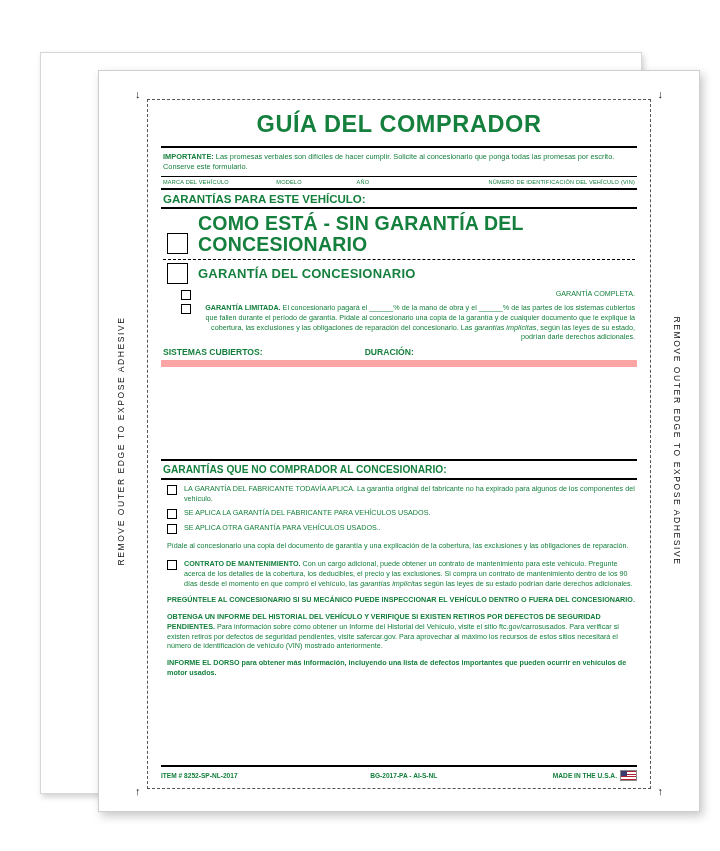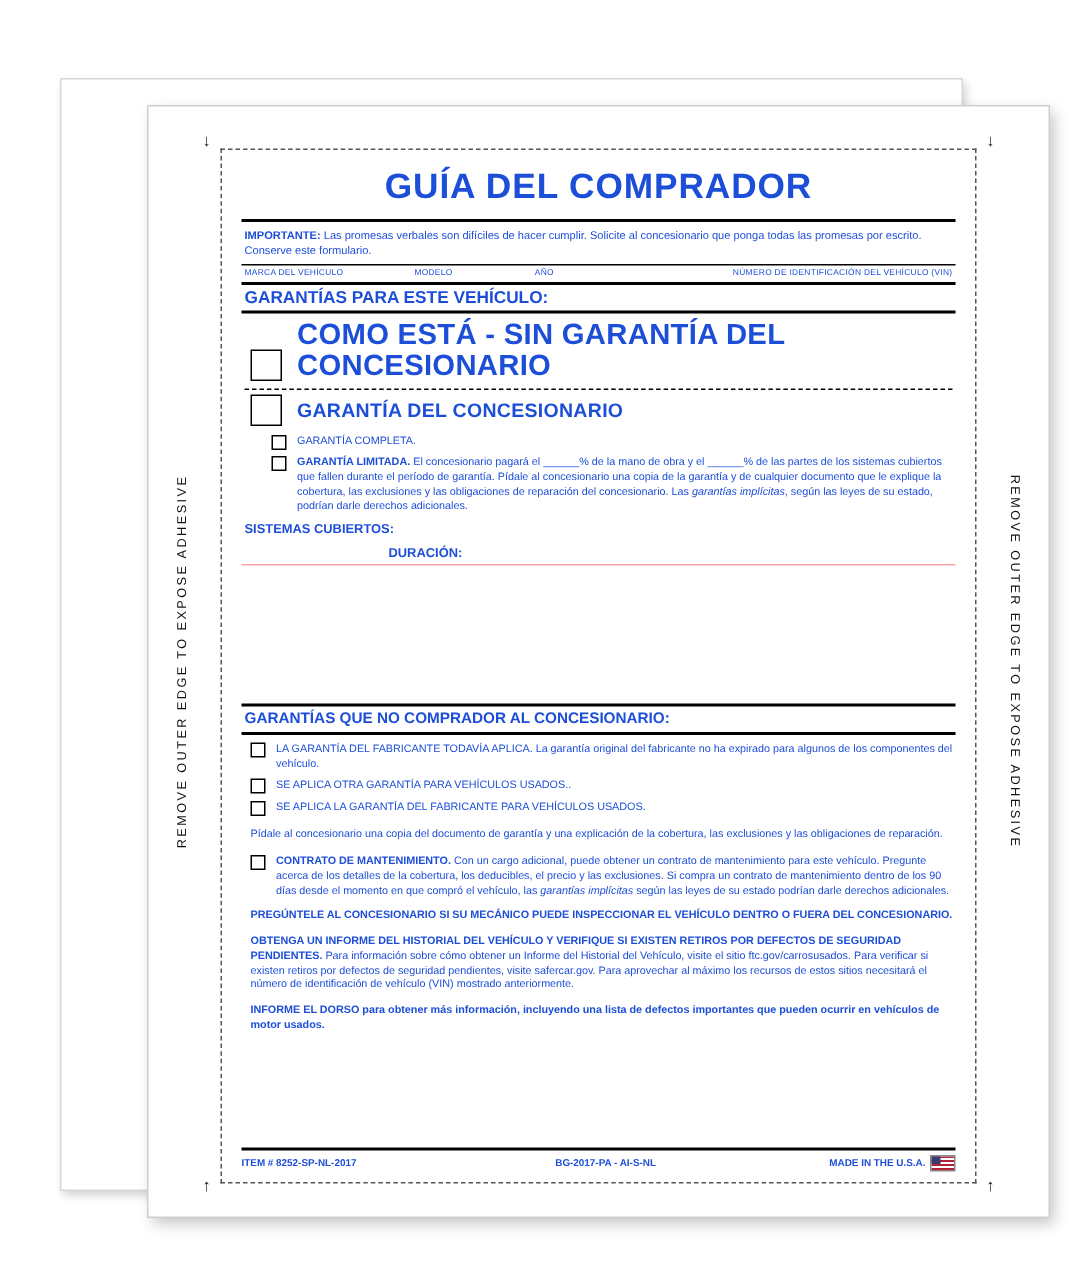--- a/index.html
+++ b/index.html
@@ -61,21 +61,21 @@
   .arrow{position:absolute;font-size:11px;color:#111;line-height:1;}
   .arr-tl{left:36px;top:18px;}
   .arr-tr{right:36px;top:18px;}
   .arr-bl{left:36px;bottom:14px;}
   .arr-br{right:36px;bottom:14px;}
 
   
   .content{
     position:absolute;
     left:62px;right:62px;top:40px;bottom:30px;
-    color:#1d4ed8;
+    color:#15803d;
   }
 
   h1.title{
     margin:0 0 8px 0;
     text-align:center;
     font-size:23.5px;
     font-weight:bold;
     letter-spacing:0.6px;
   }
 
@@ -159,31 +159,30 @@
   }
 
   .sub-item{
     display:flex;
     gap:7px;
     align-items:flex-start;
     font-size:7.2px;
     line-height:1.35;
     padding:3px 2px 0 20px;
   }
-  .sub-item .t{flex:1;}
+  .sub-item .t{flex:1;text-align:right;}
   .sub-item i{font-style:italic;}
 
   .cov-row{
     display:flex;
     gap:6px;
     font-size:8.6px;
     font-weight:bold;
     padding:5px 2px 3px 2px;
-    border-bottom:1px solid #fca5a5;
-    flex-direction:column;
+    border-bottom:7px solid #fca5a5;
   }
   .cov-row .dur{margin-left:96px;}
 
   .gap{height:92px;}
 
   .sec-head2{
     font-size:10.2px;
     font-weight:bold;
     padding:3px 2px 3px 2px;
     border-top:2px solid #000;
@@ -303,25 +302,25 @@
       <div class="gap"></div>
 
       <div class="sec-head2">GARANTÍAS QUE NO COMPRADOR AL CONCESIONARIO:</div>
 
       <div class="list-item">
         <div class="box-sm"></div>
         <div style="flex:1;">LA GARANTÍA DEL FABRICANTE TODAVÍA APLICA. La garantía original del fabricante no ha expirado para algunos de los componentes del vehículo.</div>
       </div>
       <div class="list-item">
         <div class="box-sm"></div>
+        <div style="flex:1;">SE APLICA LA GARANTÍA DEL FABRICANTE PARA VEHÍCULOS USADOS.</div>
+      </div>
+      <div class="list-item">
+        <div class="box-sm"></div>
         <div style="flex:1;">SE APLICA OTRA GARANTÍA PARA VEHÍCULOS USADOS..</div>
-      </div>
-      <div class="list-item">
-        <div class="box-sm"></div>
-        <div style="flex:1;">SE APLICA LA GARANTÍA DEL FABRICANTE PARA VEHÍCULOS USADOS.</div>
       </div>
 
       <div class="para">Pídale al concesionario una copia del documento de garantía y una explicación de la cobertura, las exclusiones y las obligaciones de reparación.</div>
 
       <div class="list-item" style="padding-top:9px;">
         <div class="box-sm"></div>
         <div style="flex:1;">
           <b>CONTRATO DE MANTENIMIENTO.</b><span> Con un cargo adicional, puede obtener un contrato de mantenimiento para este vehículo. Pregunte acerca de los detalles de la cobertura, los deducibles, el precio y las exclusiones. Si compra un contrato de mantenimiento dentro de los 90 días desde el momento en que compró el vehículo, las </span><i>garantías implícitas</i><span> según las leyes de su estado podrían darle derechos adicionales.</span>
         </div>
       </div>

